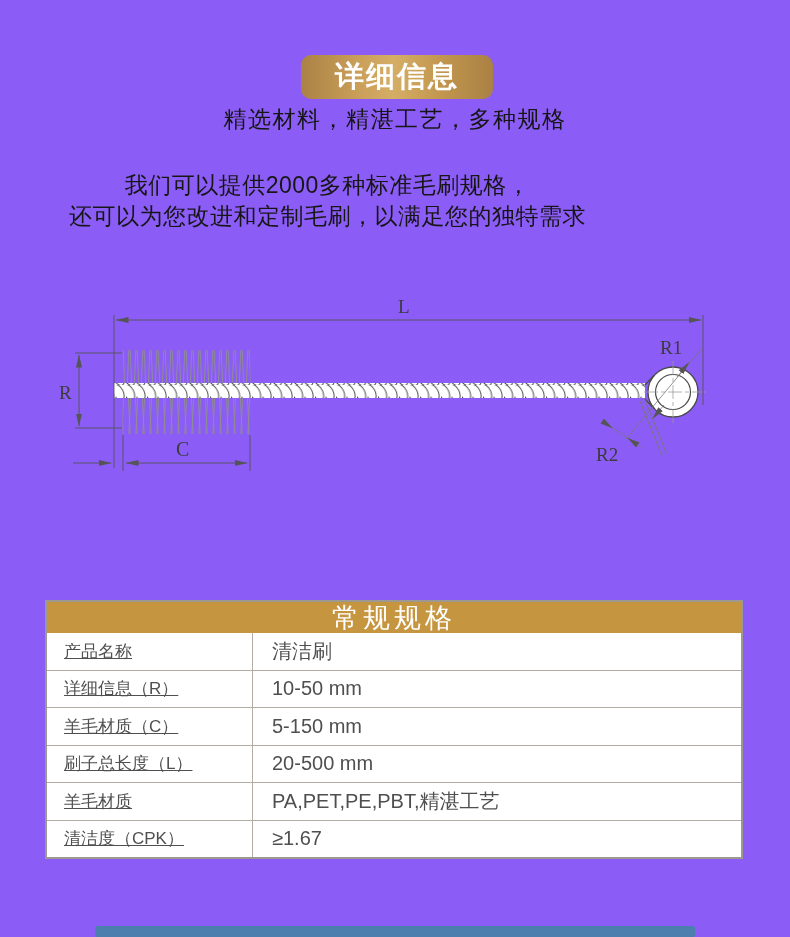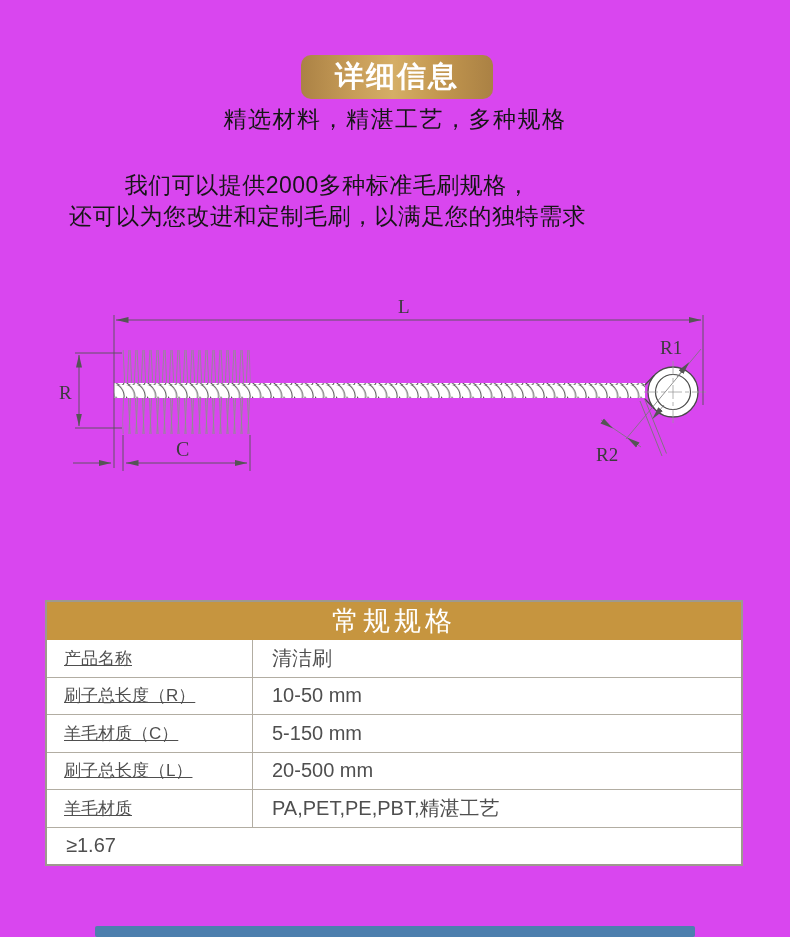--- a/index.html
+++ b/index.html
@@ -1,37 +1,37 @@
 <!DOCTYPE html>
 <html><head>
 <meta charset="utf-8">
 <style>
   html,body{margin:0;padding:0;background:#ffffff;}
   body{font-family:"Liberation Sans","DejaVu Sans",sans-serif;}
-  .page{position:relative;width:790px;height:937px;background:#d946ef;overflow:hidden;}
+  .page{position:relative;width:790px;height:937px;background:#8b5cf6;overflow:hidden;}
 
   
   .banner{position:absolute;left:301px;top:55px;width:192px;height:44px;border-radius:10px;
     background:linear-gradient(90deg,#ab8245 0%,#c89d58 28%,#d5ae66 48%,#c3974f 72%,#aa8144 100%);
     color:#fff;font-size:29px;font-weight:700;letter-spacing:2px;
     display:flex;align-items:center;justify-content:center;}
 
   .tagline{position:absolute;left:0;top:104px;width:790px;text-align:center;
     color:#161616;font-size:23px;letter-spacing:1.5px;}
   .intro{position:absolute;left:0;top:170px;width:655px;text-align:center;
     color:#161616;font-size:23px;line-height:31px;letter-spacing:0.5px;}
 
   
   .drawing{position:absolute;left:0;top:295px;width:790px;height:185px;}
   .dimtext{font-family:"Liberation Serif","DejaVu Serif",serif;fill:#3c3c3c;}
 
   
   .spec-table{position:absolute;left:45px;top:600px;width:698px;border:2px solid #9e998f;
     box-sizing:border-box;background:#fff;}
-  .spec-header{height:38px;background:#c6953f;color:#ffffff;font-size:27px;letter-spacing:4px;
+  .spec-header{height:31px;background:#c6953f;color:#ffffff;font-size:27px;letter-spacing:4px;
     display:flex;align-items:center;justify-content:center;text-align:center;}
   .spec-row{display:flex;height:36.5px;border-top:1px solid #b2ada2;color:#4f4f4f;}
   .spec-label{width:206px;box-sizing:border-box;padding-left:17px;border-right:1px solid #b2ada2;
     display:flex;align-items:center;font-size:17px;text-decoration:underline;}
   .spec-value{flex:1;padding-left:19px;display:flex;align-items:center;font-size:20px;}
 
   .bottom-bar{position:absolute;left:95px;top:926px;width:600px;height:11px;
     background:#4d7fae;border-radius:2px;}
 </style>
 </head>
@@ -125,34 +125,35 @@
   <div class="spec-table">
     <div class="spec-header">
       <span>常规规格</span>
     </div>
 
     <div class="spec-row" style="border-top:none;">
       <div class="spec-label">产品名称</div>
       <div class="spec-value">清洁刷</div>
     </div>
     <div class="spec-row">
-      <div class="spec-label">刷子总长度（R）</div>
+      <div class="spec-label">详细信息（R）</div>
       <div class="spec-value">10-50 mm</div>
     </div>
     <div class="spec-row">
       <div class="spec-label">羊毛材质（C）</div>
       <div class="spec-value">5-150 mm</div>
     </div>
     <div class="spec-row">
       <div class="spec-label">刷子总长度（L）</div>
       <div class="spec-value">20-500 mm</div>
     </div>
     <div class="spec-row">
       <div class="spec-label">羊毛材质</div>
       <div class="spec-value">PA,PET,PE,PBT,精湛工艺</div>
     </div>
     <div class="spec-row">
+      <div class="spec-label">清洁度（CPK）</div>
       <div class="spec-value">≥1.67</div>
     </div>
   </div>
 
   <div class="bottom-bar"></div>
 </div>
 
 </body></html>

